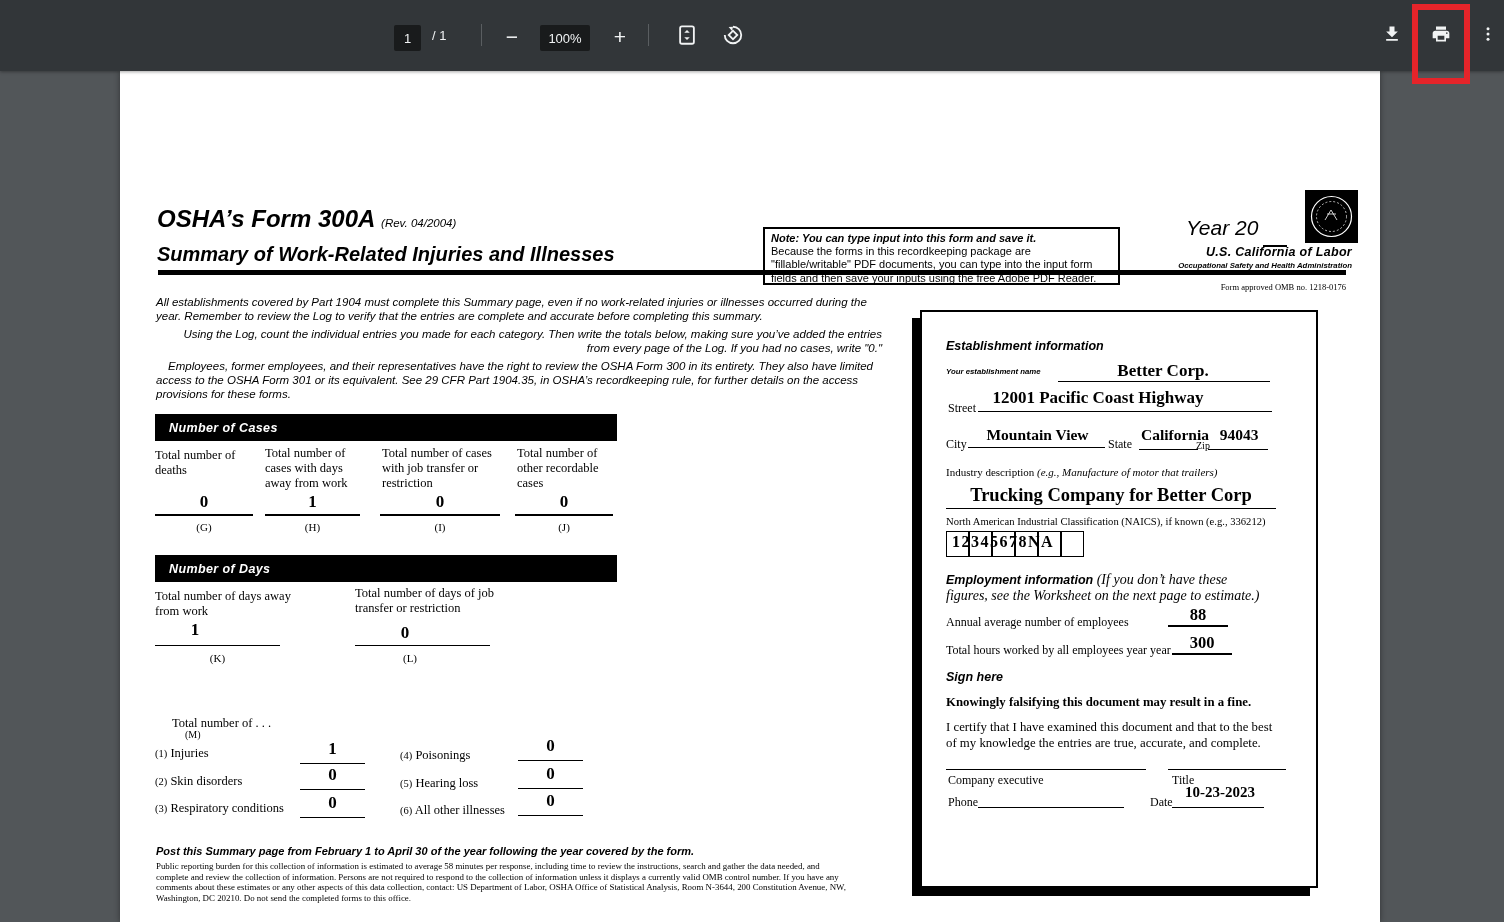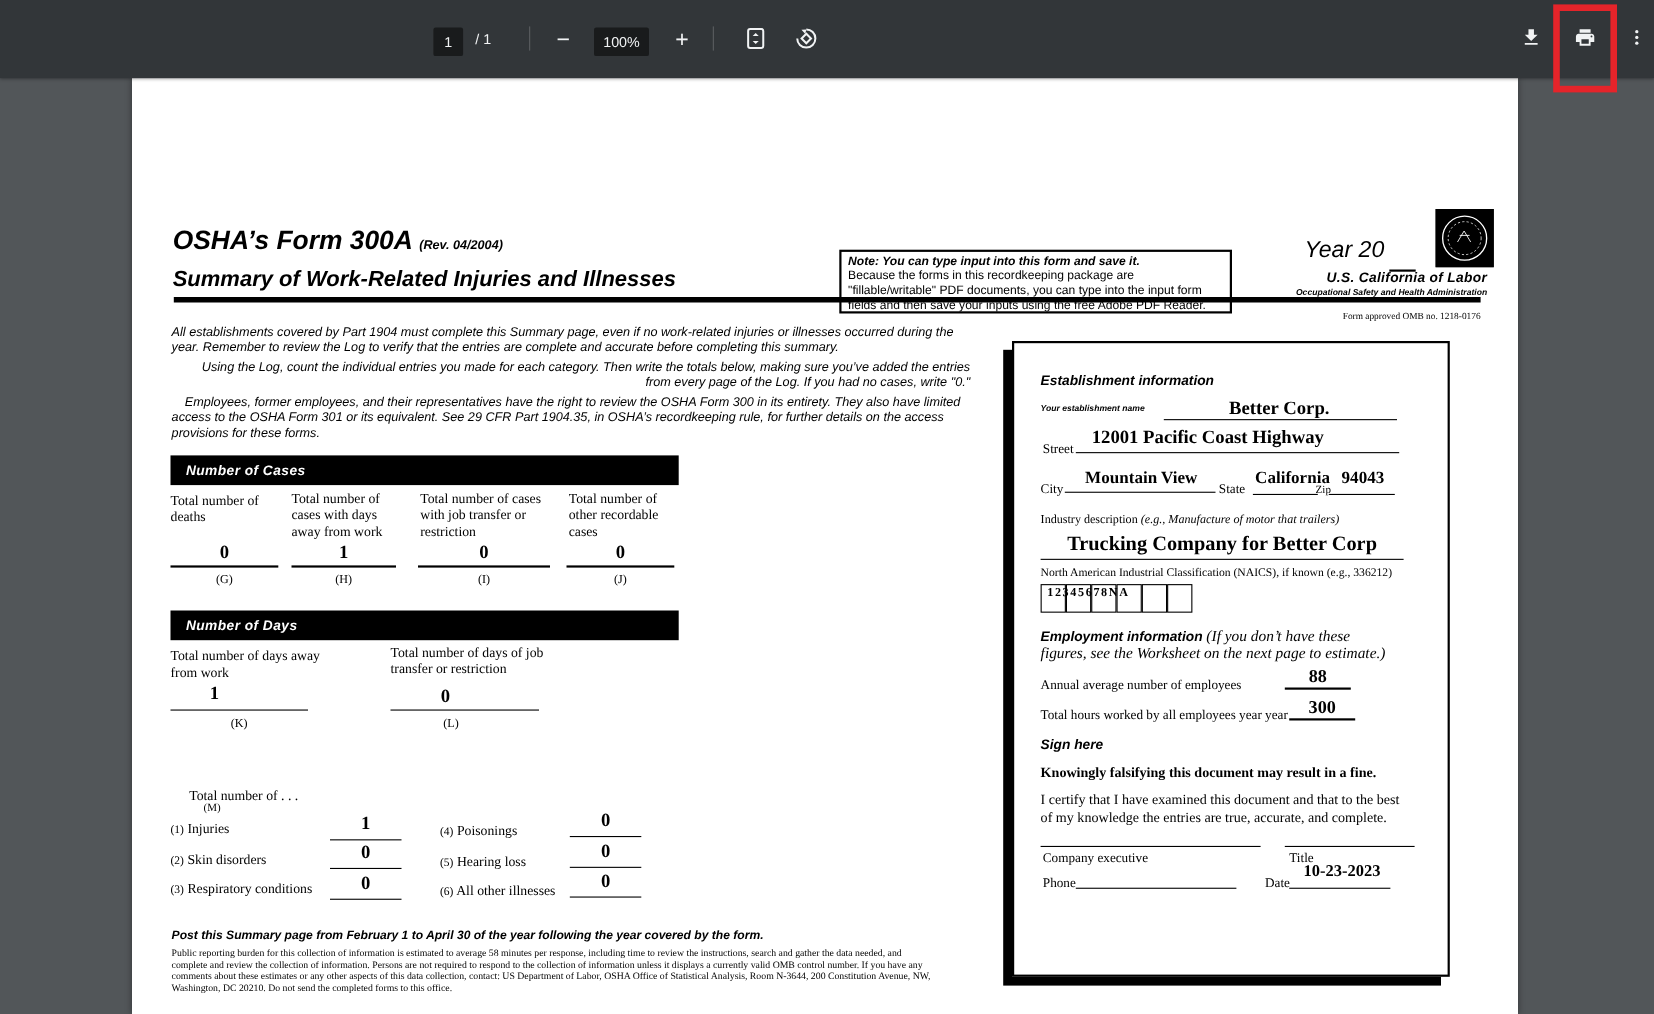--- a/index.html
+++ b/index.html
@@ -120,21 +120,21 @@
       </span>
     </button>
   </div>
 
   <div id="print-highlight"></div>
 
   <div id="page">
 
     <div class="abs sans-bi" style="left:37px; top:134px; font-size:24px;">
       <span>OSHA’s Form 300A</span>
-      <span style="font-size:11.5px; font-weight:bold;">(Rev. 04/2004)</span>
+      <span style="font-size:11.5px; font-weight:normal;">(Rev. 04/2004)</span>
     </div>
     <div class="abs sans-bi" style="left:37px; top:172px; font-size:20px;">Summary of Work-Related Injuries and Illnesses</div>
     <div class="abs" style="left:38px; top:199px; width:1188px; height:5px; background:#000;"></div>
 
     <div id="notebox" class="abs" style="left:643px; top:156px; width:357px; height:58px;">
       <div class="sans-bi">Note: You can type input into this form and save it.</div>
       <div>Because the forms in this recordkeeping package are "fillable/writable" PDF documents, you can type into the input form fields and then save your inputs using the free Adobe PDF Reader.</div>
     </div>
 
     <div class="abs sans-i" style="left:1066px; top:145px; font-size:21px;">Year 20</div>
@@ -262,21 +262,21 @@
     <div class="abs uline1" style="left:826px; top:421px; width:330px; height:17px;"></div>
 
     <div class="abs serif" style="left:826px; top:445px; width:350px; font-size:10.6px;">North American Industrial Classification (NAICS), if known (e.g., 336212)</div>
     <div class="abs" style="left:826px; top:460px; width:160px; height:26px;">
       <div class="naics-cell" style="left:0px;"></div>
       <div class="naics-cell" style="left:23px;"></div>
       <div class="naics-cell" style="left:46px;"></div>
       <div class="naics-cell" style="left:69px;"></div>
       <div class="naics-cell" style="left:92px;"></div>
       <div class="naics-cell" style="left:115px;"></div>
-      <div class="abs serif-b" style="left:6px; top:2px; font-size:11px; letter-spacing:1.5px; white-space:nowrap;">12345678NA</div>
+      <div class="abs serif-b" style="left:6px; top:2px; font-size:16px; letter-spacing:1.5px; white-space:nowrap;">12345678NA</div>
     </div>
 
     <div class="abs" style="left:826px; top:501px; width:324px; font-size:12px; line-height:15px;">
       <span class="sans-bi" style="font-size:12.5px;">Employment information </span><span class="serif-i" style="font-size:14px;">(If you don’t have these figures, see the Worksheet on the next page to estimate.)</span>
     </div>
 
     <div class="abs serif" style="left:826px; top:544px; font-size:12px;">Annual average number of employees</div>
     <div class="abs val" style="left:1048px; top:534px; width:60px; font-size:16.5px;">88</div>
     <div class="abs uline" style="left:1048px; top:541px; width:60px; height:15px;"></div>
 

